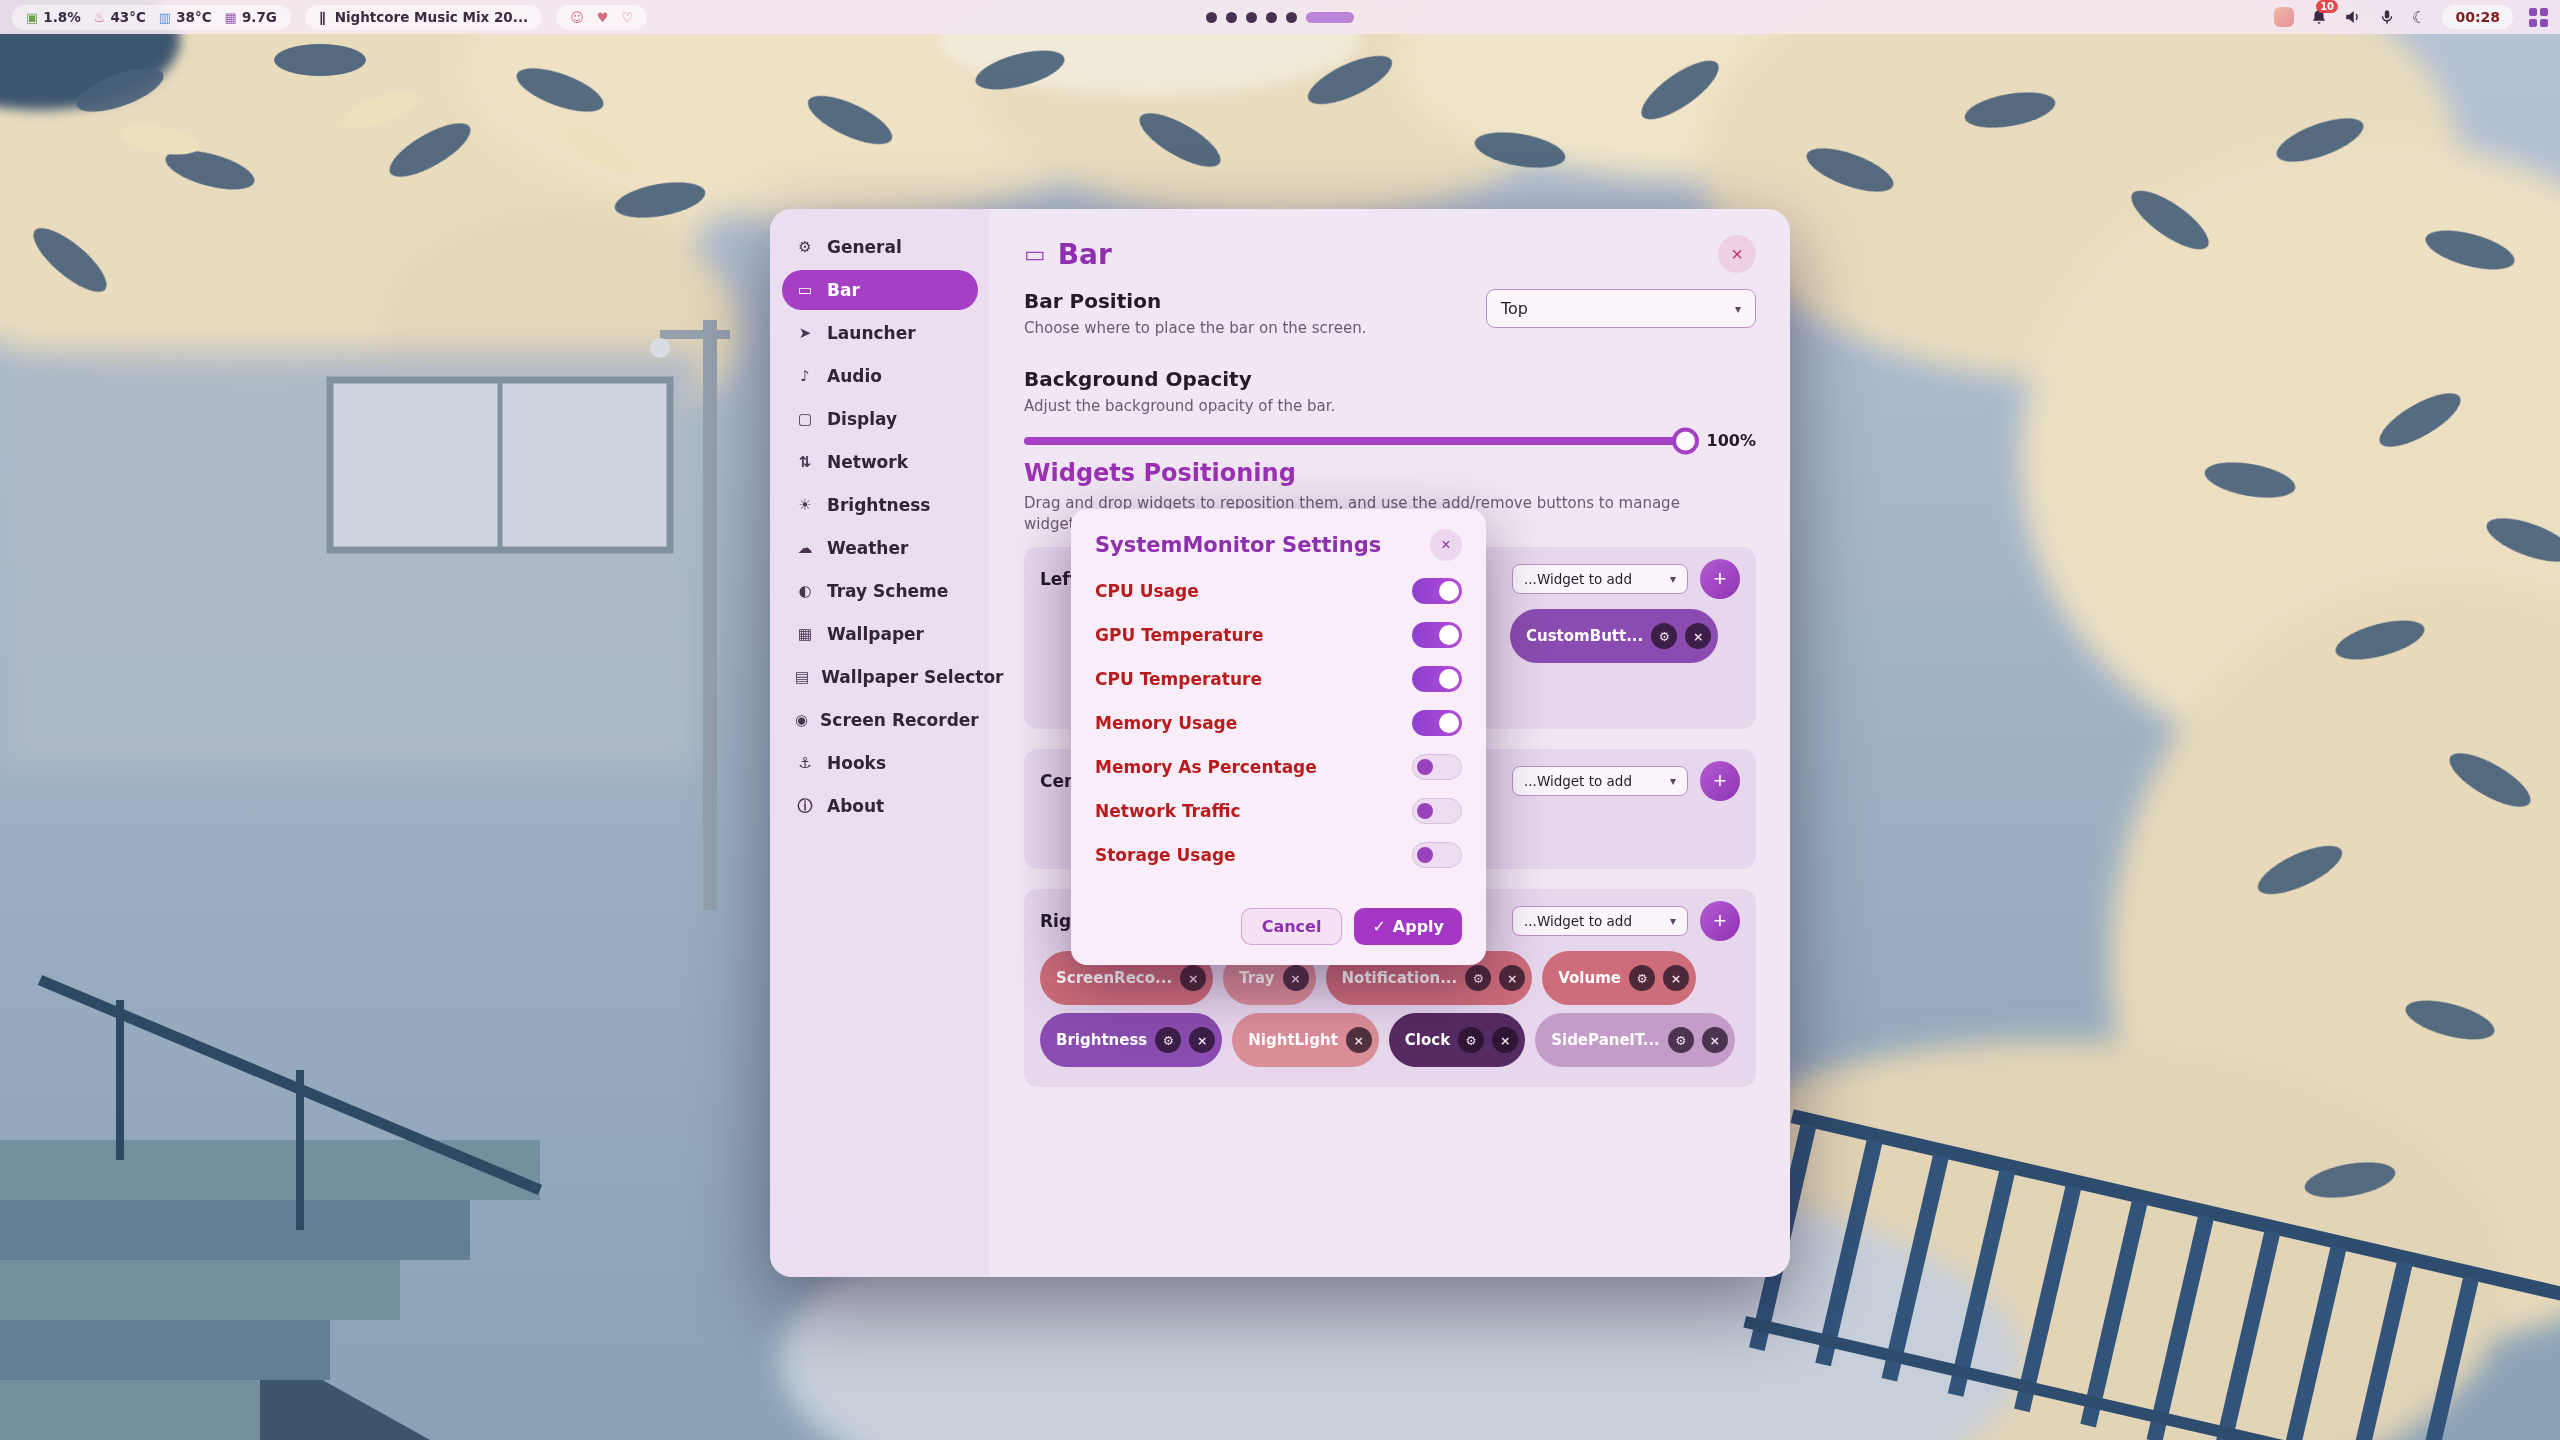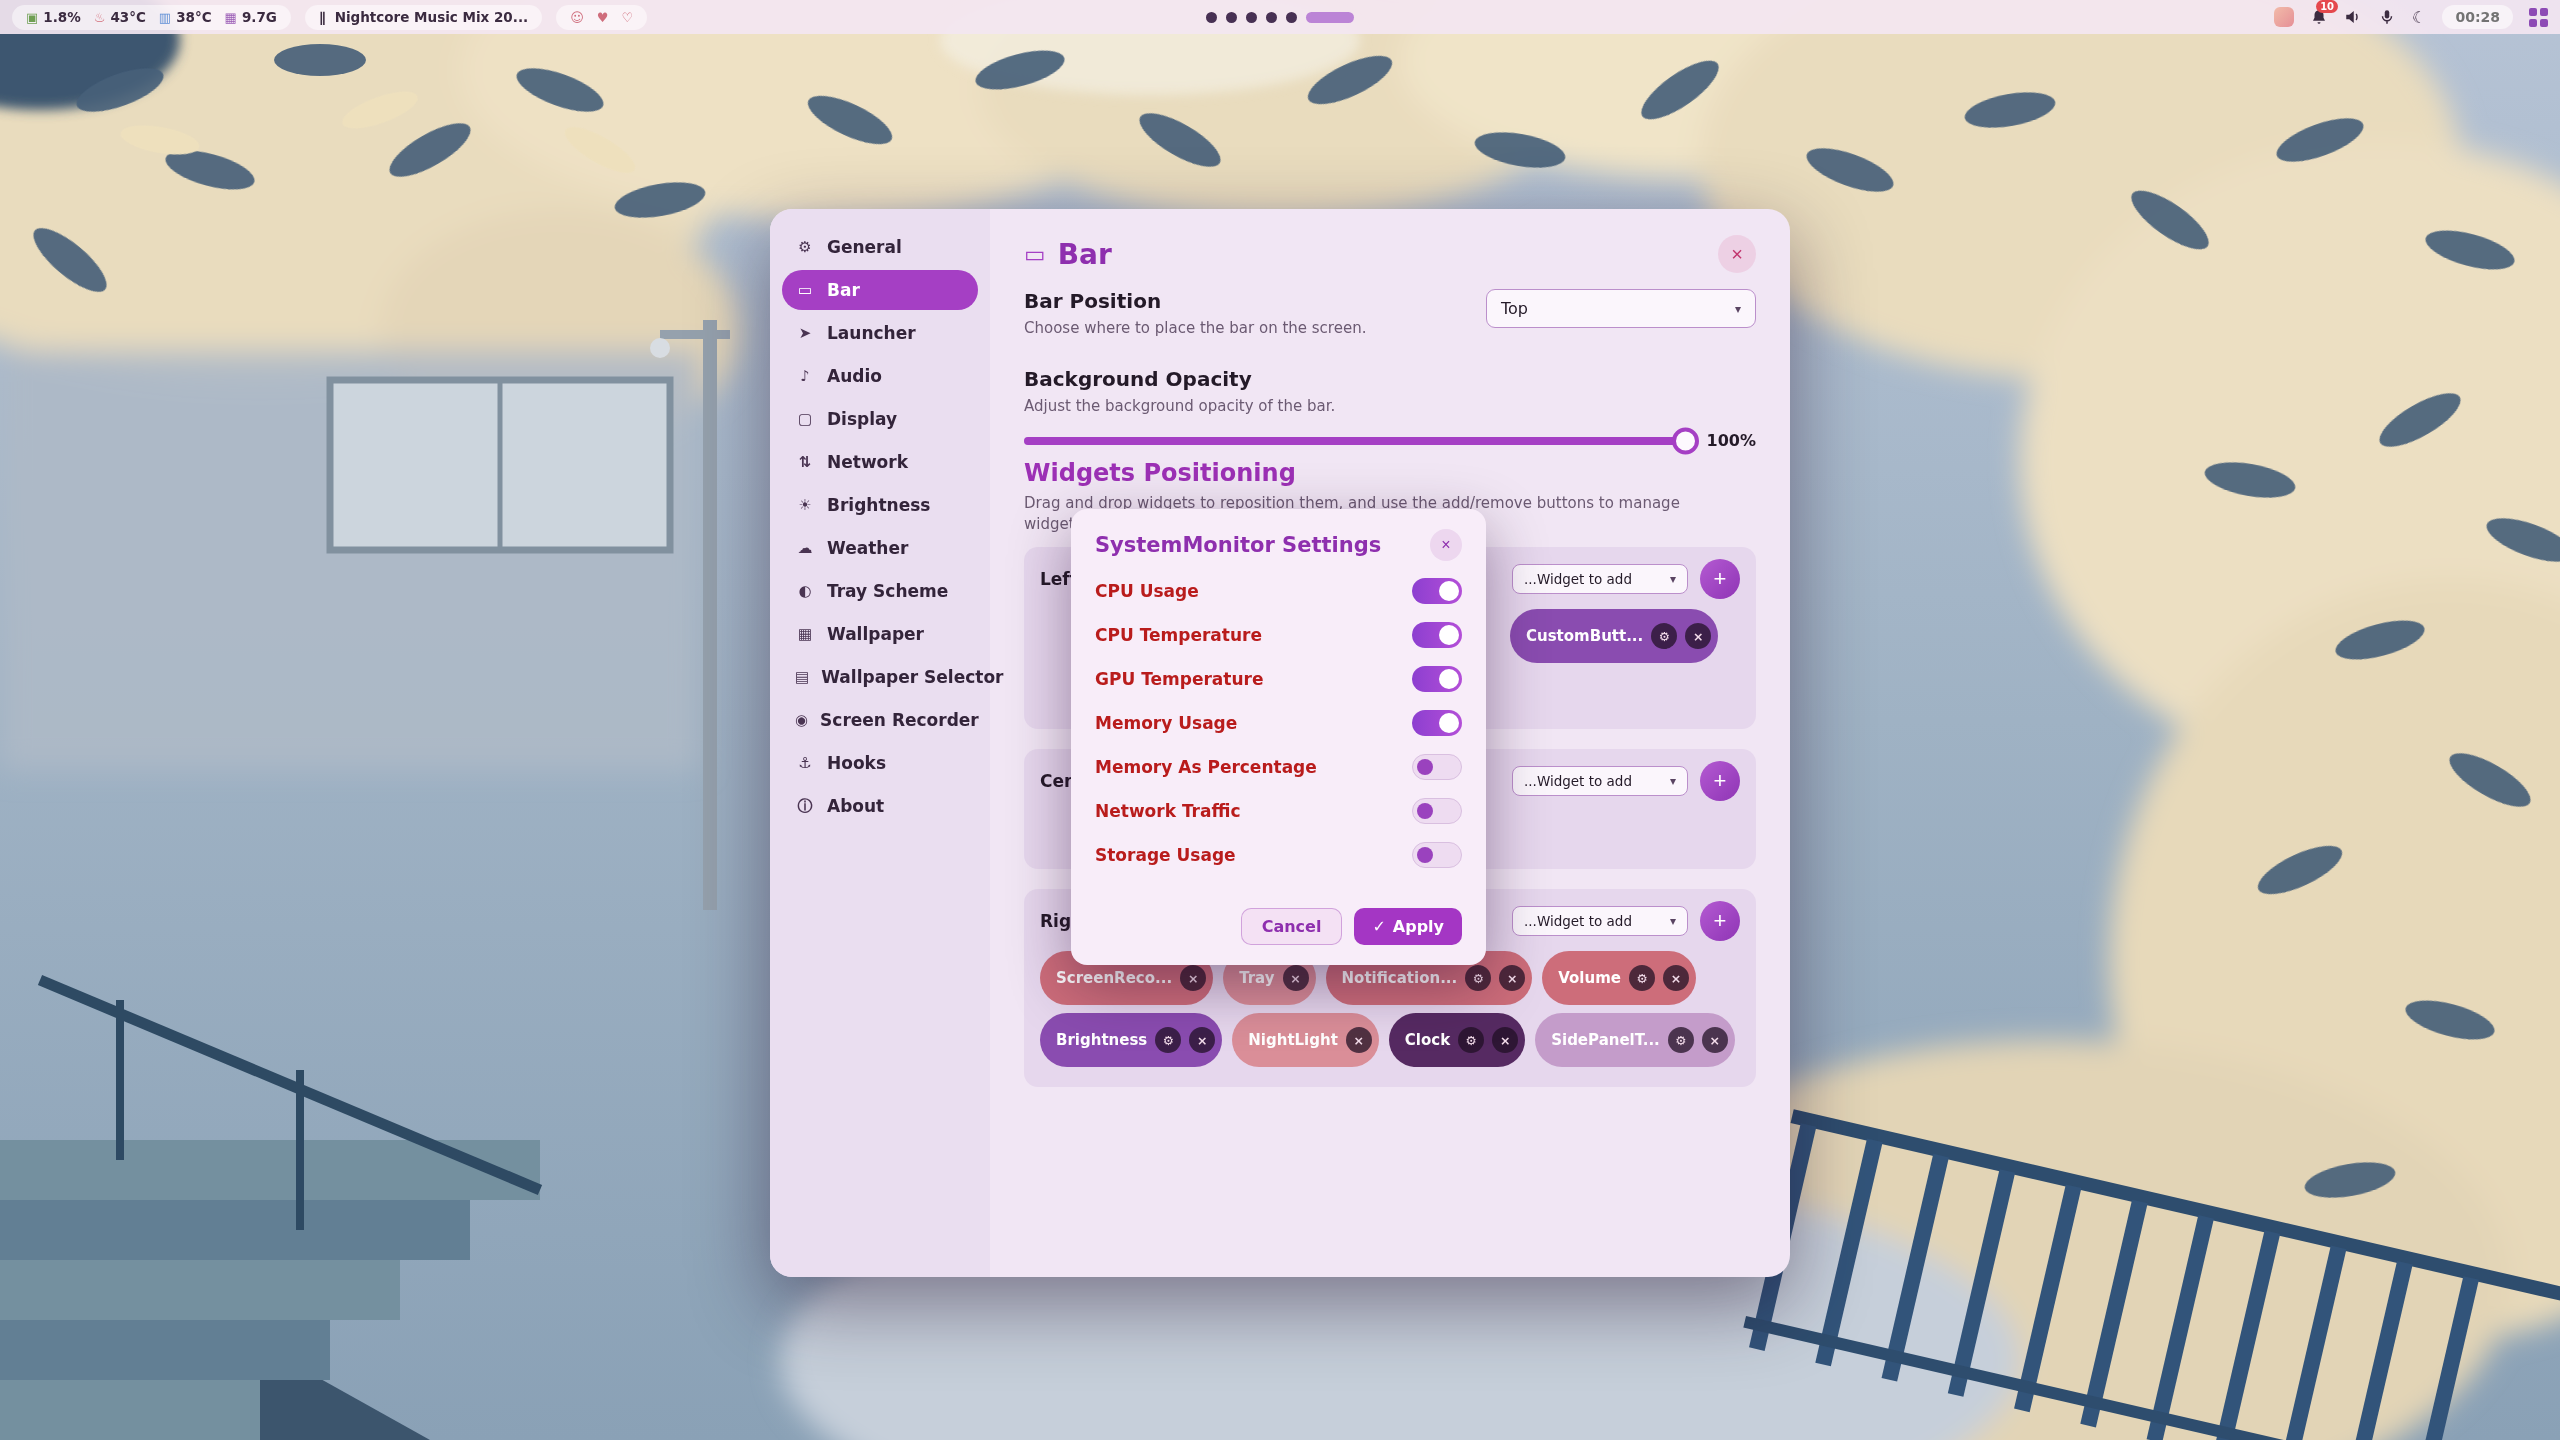--- a/index.html
+++ b/index.html
@@ -23,21 +23,21 @@
   .dot{width:11px;height:11px;border-radius:50%;background:#473053;cursor:pointer;}
   .dot.active{width:48px;border-radius:999px;background:#bb84d6;}
   .bar-right{margin-left:auto;display:flex;align-items:center;gap:16px;}
   .iconbtn{display:flex;align-items:center;justify-content:center;cursor:pointer;background:none;border:none;padding:0;}
   .shot-ic{width:20px;height:20px;border-radius:6px;background:linear-gradient(135deg,#f2bba9,#e58f96);}
   .bell-wrap{position:relative;}
   .badge{position:absolute;top:-8px;right:-10px;background:#e5484d;color:#fff;
     font-size:10px;font-weight:700;border-radius:999px;padding:1px 4px;min-width:13px;text-align:center;}
   .moon{font-size:16px;color:#3b2b40;}
   .clock-pill{background:rgba(255,255,255,.55);border-radius:999px;padding:4px 13px;
-    font-weight:700;font-size:14px;color:#737373;cursor:pointer;}
+    font-weight:700;font-size:14px;color:#7f1d1d;cursor:pointer;}
   .grid-ic{display:grid;grid-template-columns:8px 8px;gap:3px;cursor:pointer;}
   .grid-ic i{width:8px;height:8px;background:#8d4bb5;border-radius:2px;display:block;}
   
   .window{position:absolute;left:770px;top:209px;width:1020px;height:1068px;z-index:10;
     border-radius:22px;background:#f1e6f4;box-shadow:0 26px 80px rgba(28,8,40,.45);
     display:flex;overflow:hidden;}
   .sidebar{width:220px;background:#eadef0;padding:18px 12px;box-sizing:border-box;
     display:flex;flex-direction:column;gap:3px;}
   .side-item{display:flex;align-items:center;gap:12px;height:40px;padding:0 13px;
     border-radius:999px;font-size:17px;font-weight:600;color:#33243a;cursor:pointer;white-space:nowrap;}
@@ -503,27 +503,27 @@
     <h3 class="modal-title">SystemMonitor Settings</h3>
     <button class="modal-close">×</button>
   </div>
   <div class="toggle-row">
     <span class="toggle-label">CPU Usage</span>
     <span class="toggle on">
         <span class="knob"></span>
       </span>
   </div>
   <div class="toggle-row">
+    <span class="toggle-label">GPU Temperature</span>
+    <span class="toggle on">
+        <span class="knob"></span>
+      </span>
+  </div>
+  <div class="toggle-row">
     <span class="toggle-label">CPU Temperature</span>
-    <span class="toggle on">
-        <span class="knob"></span>
-      </span>
-  </div>
-  <div class="toggle-row">
-    <span class="toggle-label">GPU Temperature</span>
     <span class="toggle on">
         <span class="knob"></span>
       </span>
   </div>
   <div class="toggle-row">
     <span class="toggle-label">Memory Usage</span>
     <span class="toggle on">
         <span class="knob"></span>
       </span>
   </div>

